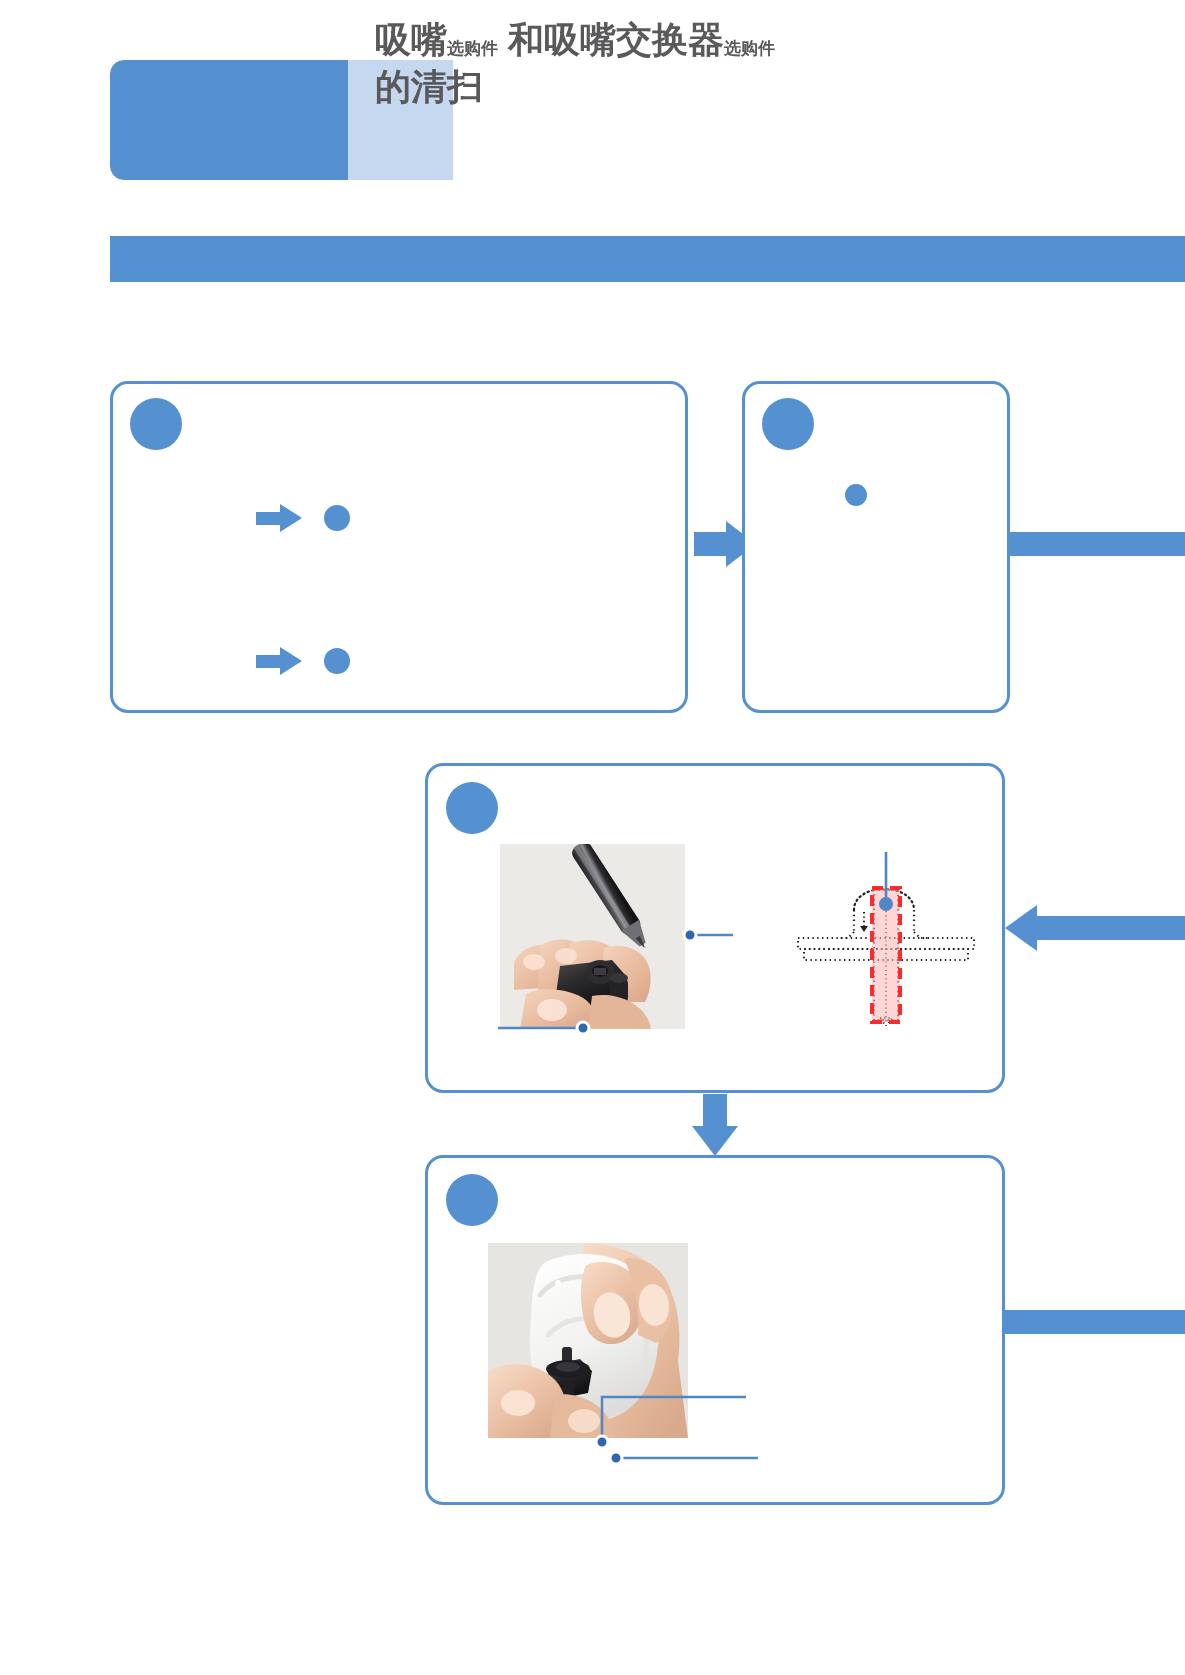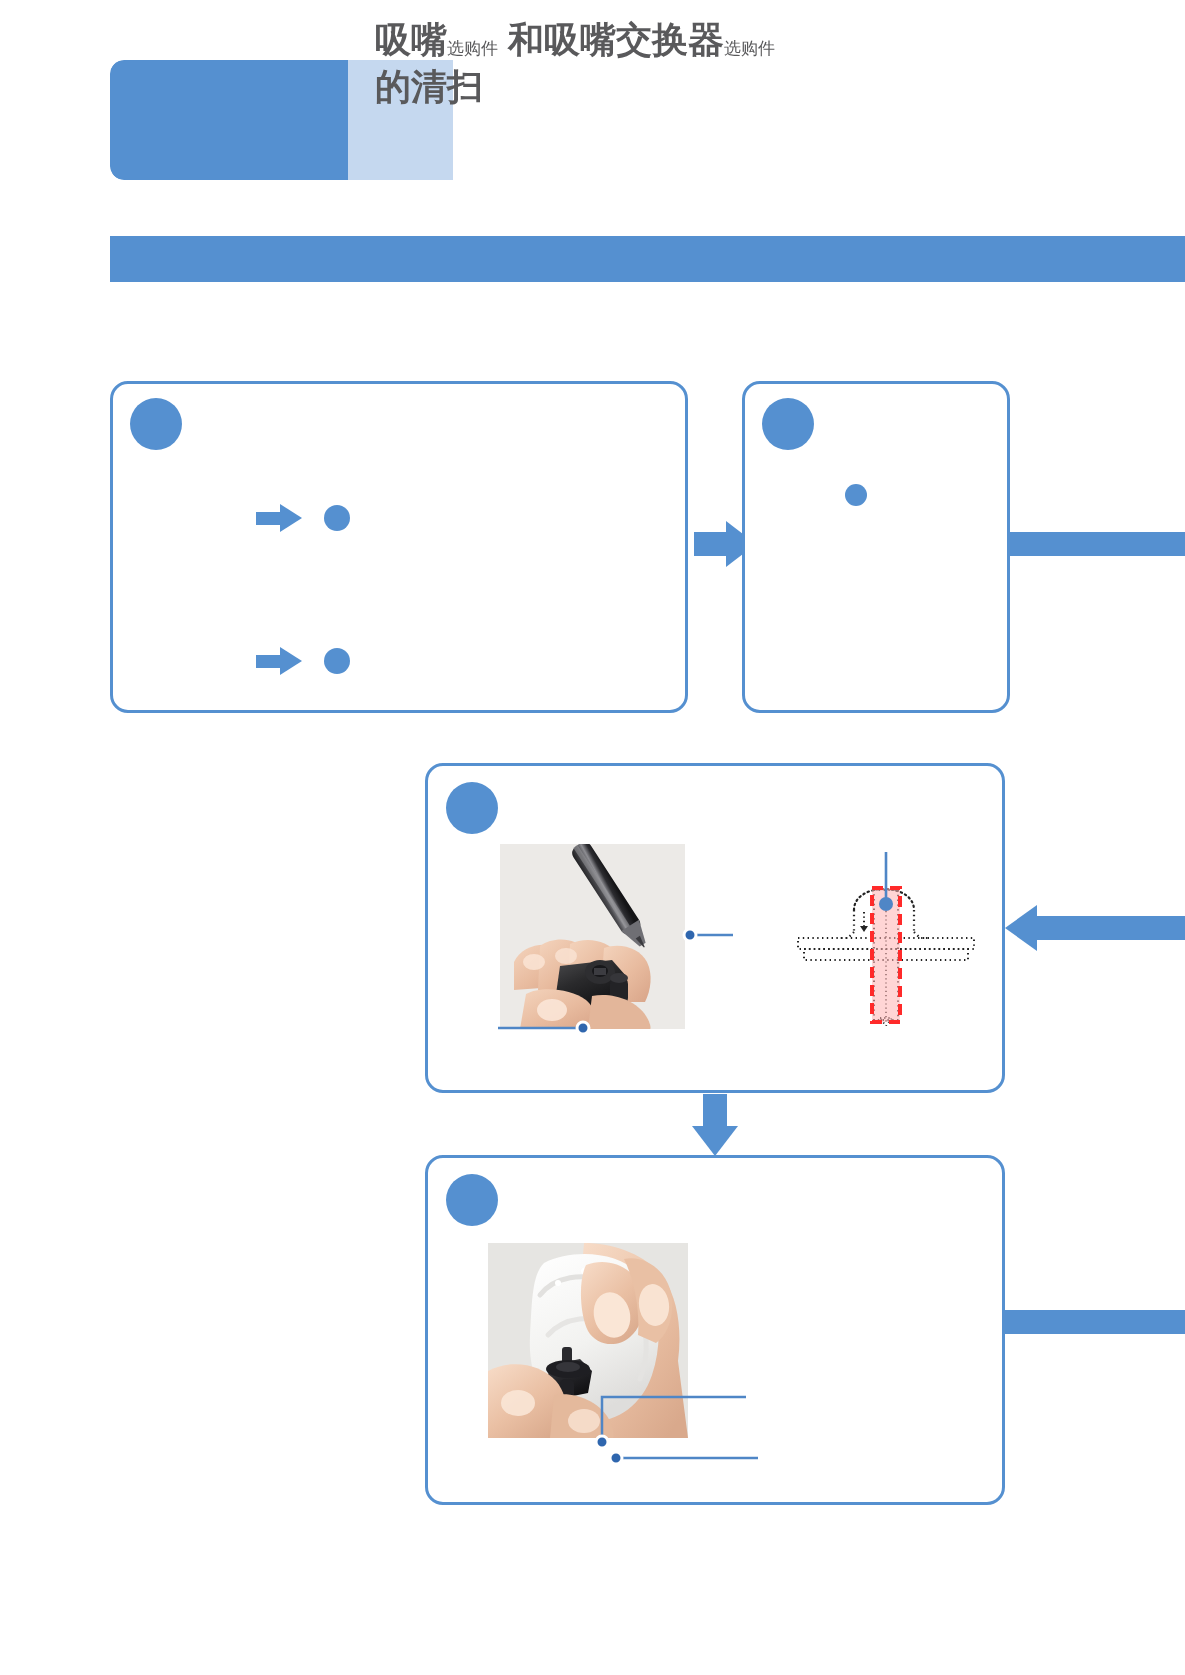--- a/index.html
+++ b/index.html
@@ -33,21 +33,21 @@
   .header-title{
     position:absolute;left:375px;top:20px;width:680px;
     color:#59595b;
     font-weight:bold;
     font-size:36px;
     line-height:40px;
     letter-spacing:0px;
   }
   .header-title .sub{
     font-size:17px;
-    font-weight:normal;
+    font-weight:bold;
     vertical-align:baseline;
     position:relative;
     top:2px;
     letter-spacing:0;
   }
 
   
   .section-bar{
     position:absolute;left:110px;top:236px;width:1075px;height:46px;
     background:#5590d0;

